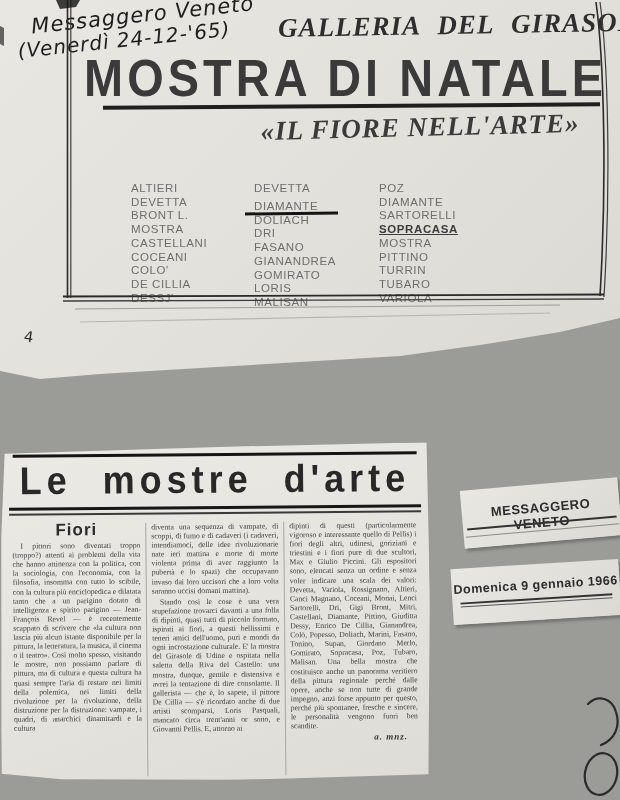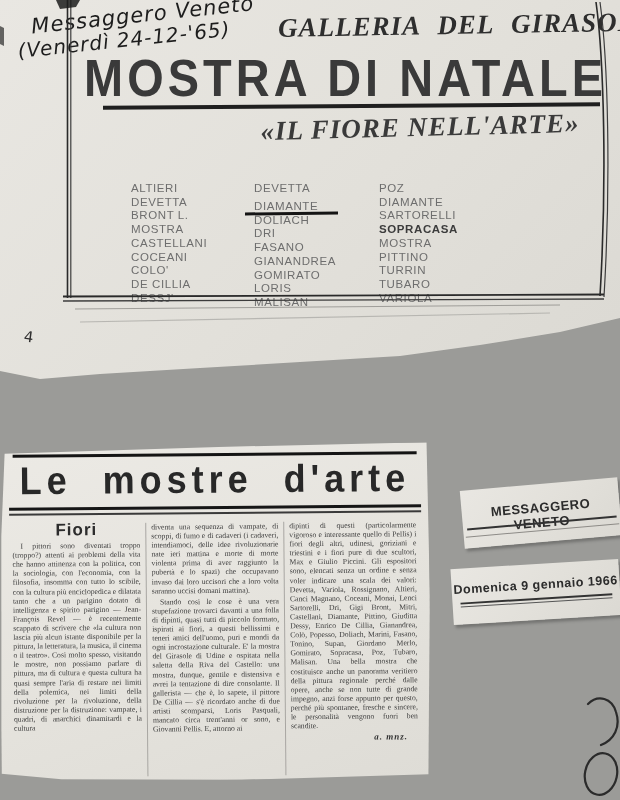--- a/index.html
+++ b/index.html
@@ -47,21 +47,21 @@
   .artists{
     position:absolute;left:80px;top:166px;width:512px;
     display:grid;grid-template-columns:123px 125px 119px 1fr;
     padding-left:35px;box-sizing:border-box;
   }
   .artists ul{list-style:none;margin:16px;padding:0;}
   .artists li{
     font-size:11.5px;line-height:13.7px;letter-spacing:0.6px;
     color:#6e6e6e;white-space:nowrap;
   }
-  .artists li.b{font-weight:bold;color:#3c3c3c;}
+  .artists li.b{font-weight:bold;color:#3c3c3c;text-decoration:underline;}
   .artists li.u{position:relative;display:inline-block;}
   .artists li.u::after{
     content:"";position:absolute;left:-9px;right:-20px;bottom:-1px;height:2.5px;
     background:#141414;transform:rotate(-0.6deg);
   }
   .corner-mark{
     position:absolute;left:24px;top:328px;font-size:15px;color:#2f2f2f;
     font-family:"DejaVu Sans",sans-serif;transform:rotate(8deg);
   }
   

